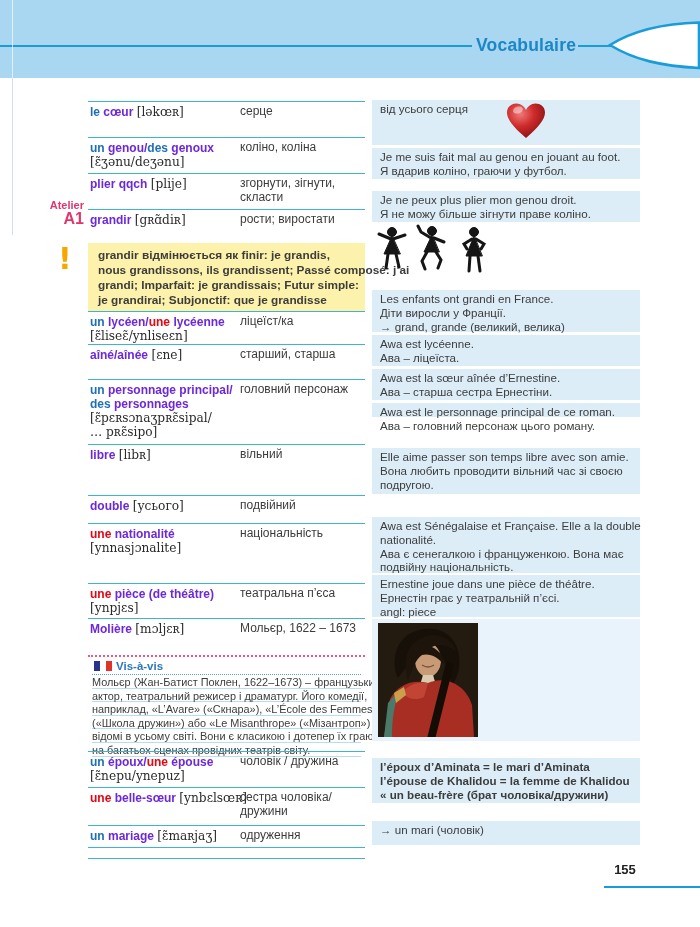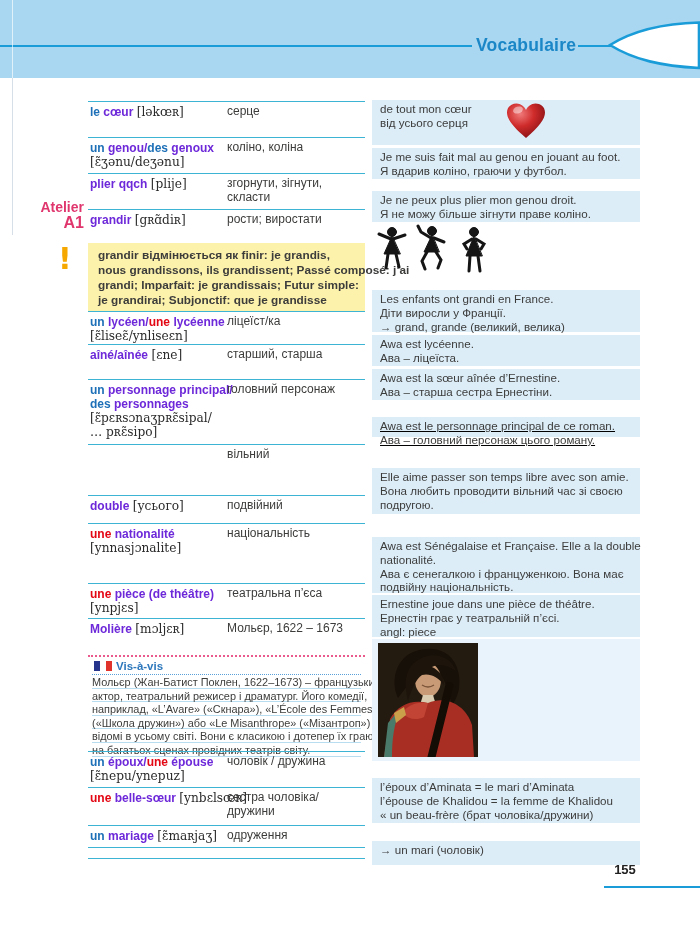--- a/index.html
+++ b/index.html
@@ -18,41 +18,41 @@
            background:linear-gradient(to bottom, rgba(255,255,255,.65) 0 78px, rgba(120,150,175,.30) 78px 100%); }
 
   
   #vocab-col { position:absolute; left:88px; top:101px; width:277px; display:flex; flex-direction:column; }
   .vrow { border-top:1px solid #3db4d4; position:relative; padding:3px 0 0 2px; line-height:12.9px; }
   .vrow .frline { white-space:nowrap; }
   .seg-a { color:#1d70b7; font-weight:bold; font-size:12px; }
   .seg-r { color:#e30613; font-weight:bold; font-size:12px; }
   .seg-w { color:#6d28d9; font-weight:bold; font-size:12px; }
   .seg-p { color:#2b2b2b; font-weight:normal; font-size:12.2px; font-family:"DejaVu Serif", serif; }
-  .vrow .tr { position:absolute; left:139px; top:3px; font-size:12px; color:#3c3c3b; line-height:13.5px; white-space:nowrap; }
+  .vrow .tr { position:absolute; left:152px; top:3px; font-size:12px; color:#3c3c3b; line-height:13.5px; white-space:nowrap; }
 
   
   #note-box { order:4; background:#fdf2ac; padding:5px 8px 0 10px; height:68px; }
   #note-box .nline { font-size:11.8px; font-weight:bold; color:#3c3c3b; line-height:15px; white-space:nowrap; }
 
   
   #vis-box { order:13; margin-top:3px; height:96px; border-top:2px dotted #ea5a8c; padding:2px 4px 0 4px; position:relative; }
   #vis-head { display:flex; align-items:center; gap:4px; border-bottom:1px dotted #5aa0d8; padding:1px 0 2px 2px; }
   #vis-title { color:#2d77bc; font-weight:bold; font-size:11.5px; }
   .flag { display:inline-flex; }
   .flag i { display:inline-block; width:6px; height:10px; }
   .flag .fb { background:#26348b; } .flag .fw { background:#ffffff; } .flag .fr { background:#e0332c; }
   #vis-text { background-image:repeating-linear-gradient(to bottom, rgba(0,0,0,0) 0 12.6px, #b9ddf0 12.6px 13.6px); padding-top:1px; }
   #vis-text .vl { font-size:10.9px; color:#3c3c3b; line-height:13.6px; white-space:nowrap; }
 
   #bottom-lines { order:98; height:12px; border-top:1px solid #3db4d4; border-bottom:1px solid #3db4d4; }
 
   
   #atelier { position:absolute; left:38px; top:199px; width:46px; text-align:right; color:#e0366e; }
-  #atelier .at1 { font-size:14px; font-weight:bold; display:block; }
+  #atelier .at1 { font-size:11px; font-weight:bold; display:block; }
   #atelier .at2 { font-size:16px; font-weight:bold; display:block; line-height:15px; }
   #excl { position:absolute; left:58px; top:241px; color:#f6a800; font-size:30px; font-weight:bold; font-family:"DejaVu Sans", sans-serif; }
 
   
   #right-col { position:absolute; left:372px; top:100px; width:268px; display:flex; flex-direction:column; }
   .xblock { background:#dcedf8; padding:2px 8px 0 8px; position:relative; }
   .xblock .xl { font-size:11.6px; color:#3c3c3b; line-height:13.8px; white-space:nowrap; }
   .xblock.figure { background:transparent; padding:0; }
   .xblock.portrait { background:#e8f3fb; padding:0; }
   #heart { position:absolute; left:133px; top:2px; }
@@ -151,20 +151,21 @@
       <div class="vrow" style="height: 65px; order: 7;">
         <div class="frline"><span class="seg-a">un </span><span class="seg-w">personnage principal/</span></div>
         <div class="frline"><span class="seg-a">des </span><span class="seg-w">personnages</span></div>
         <div class="frline"><span class="seg-p">[ɛ̃pɛʀsɔnaʒpʀɛ̃sipal/</span></div>
         <div class="frline"><span class="seg-p">… pʀɛ̃sipo]</span></div>
         <div class="tr">
           <div>головний персонаж</div>
         </div>
       </div>
       <div class="vrow" style="height: 51px; order: 8;">
+        <div class="frline"><span class="seg-w">libre  </span><span class="seg-p">[libʀ]</span></div>
         <div class="tr">
           <div>вільний</div>
         </div>
       </div>
       <div class="vrow" style="height: 28px; order: 9;">
         <div class="frline"><span class="seg-w">double  </span><span class="seg-p">[усього]</span></div>
         <div class="tr">
           <div>подвійний</div>
         </div>
       </div>
@@ -205,21 +206,20 @@
       <div class="vrow" style="height: 22px; order: 16;">
         <div class="frline"><span class="seg-a">un </span><span class="seg-w">mariage  </span><span class="seg-p">[ɛ̃maʀjaʒ]</span></div>
         <div class="tr">
           <div>одруження</div>
         </div>
       </div>
     </div>
 
   <div id="right-col">
       <div class="xblock" style="margin-top: 0px; height: 45px;">
-        <div class="xl">de tout mon cœur</div>
         <div class="xl">від усього серця</div>
         <span id="heart"><svg width="42" height="38" viewBox="0 0 42 38">
             <defs>
               <radialGradient id="hg" cx="35%" cy="30%" r="80%">
                 <stop offset="0%" stop-color="#f07a7a"></stop>
                 <stop offset="45%" stop-color="#cf2b2b"></stop>
                 <stop offset="100%" stop-color="#7e0e12"></stop>
               </radialGradient>
             </defs>
             <path d="M21,36 C8,25 2,17 2,10.5 C2,4.5 6.8,1.5 11.5,1.5 C15.8,1.5 19.5,4.5 21,8 C22.5,4.5 26.2,1.5 30.5,1.5 C35.2,1.5 40,4.5 40,10.5 C40,17 34,25 21,36 Z" fill="url(#hg)"></path>
@@ -264,21 +264,21 @@
         <div class="xl">→ grand, grande (великий, велика)</div>
       </div>
       <div class="xblock" style="margin-top: 3px; height: 31px;">
         <div class="xl">Awa est lycéenne.</div>
         <div class="xl">Ава – ліцеїста.</div>
       </div>
       <div class="xblock" style="margin-top: 3px; height: 31px;">
         <div class="xl">Awa est la sœur aînée d’Ernestine.</div>
         <div class="xl">Ава – старша сестра Ернестіни.</div>
       </div>
-      <div class="xblock" style="margin-top: 17px; height: 20px; text-decoration: underline;">
+      <div class="xblock" style="margin-top: 3px; height: 14px;">
         <div class="xl">Awa est le personnage principal de ce roman.</div>
         <div class="xl">Ава – головний персонаж цього роману.</div>
       </div>
       <div class="xblock" style="margin-top: 31px; height: 46px;">
         <div class="xl">Elle aime passer son temps libre avec son amie.</div>
         <div class="xl">Вона любить проводити вільний час зі своєю</div>
         <div class="xl">подругою.</div>
       </div>
       <div class="xblock" style="margin-top: 23px; height: 56px;">
         <div class="xl">Awa est Sénégalaise et Française. Elle a la double</div>
@@ -298,21 +298,21 @@
             <path d="M44,42 Q50,46 56,42" stroke="#7a5338" stroke-width="1.4" fill="none"></path>
             <ellipse cx="50" cy="30" rx="10" ry="6" fill="#c89a76"></ellipse>
             <path d="M30,58 C24,34 30,20 46,14 C60,9 74,16 78,28 C70,22 60,20 54,24 C62,28 66,34 66,42 C60,34 52,30 44,32 C38,36 34,46 30,58 Z" fill="#1d150c"></path>
             <path d="M45,52 L55,52 L58,62 L42,62 Z" fill="#d8cbb0"></path>
             <path d="M6,114 L12,76 C20,62 34,56 50,60 C68,52 88,62 94,82 L96,114 Z" fill="#a82e24"></path>
             <path d="M24,70 C30,62 40,58 50,60 L46,74 C38,78 30,76 24,70 Z" fill="#c24435"></path>
             <path d="M10,80 L22,66 C16,82 14,96 14,114 L6,114 Z" fill="#4a7a6a"></path>
             <path d="M16,70 L26,64 L28,72 L18,80 Z" fill="#caa14a"></path>
             <rect x="58" y="38" width="8" height="84" rx="3" transform="rotate(14 62 80)" fill="#140d06"></rect>
           </svg></span></div>
-      <div class="xblock" style="margin-top: 17px; height: 45px;">
+      <div class="xblock" style="margin-top: 17px; height: 45px; font-weight: bold;">
         <div class="xl">l’époux d’Aminata = le mari d’Aminata</div>
         <div class="xl">l’épouse de Khalidou = la femme de Khalidou</div>
         <div class="xl">« un beau-frère (брат чоловіка/дружини)</div>
       </div>
       <div class="xblock" style="margin-top: 18px; height: 24px;">
         <div class="xl">→ un mari (чоловік)</div>
       </div>
     </div>
 
   <div id="footer-num">155</div>

